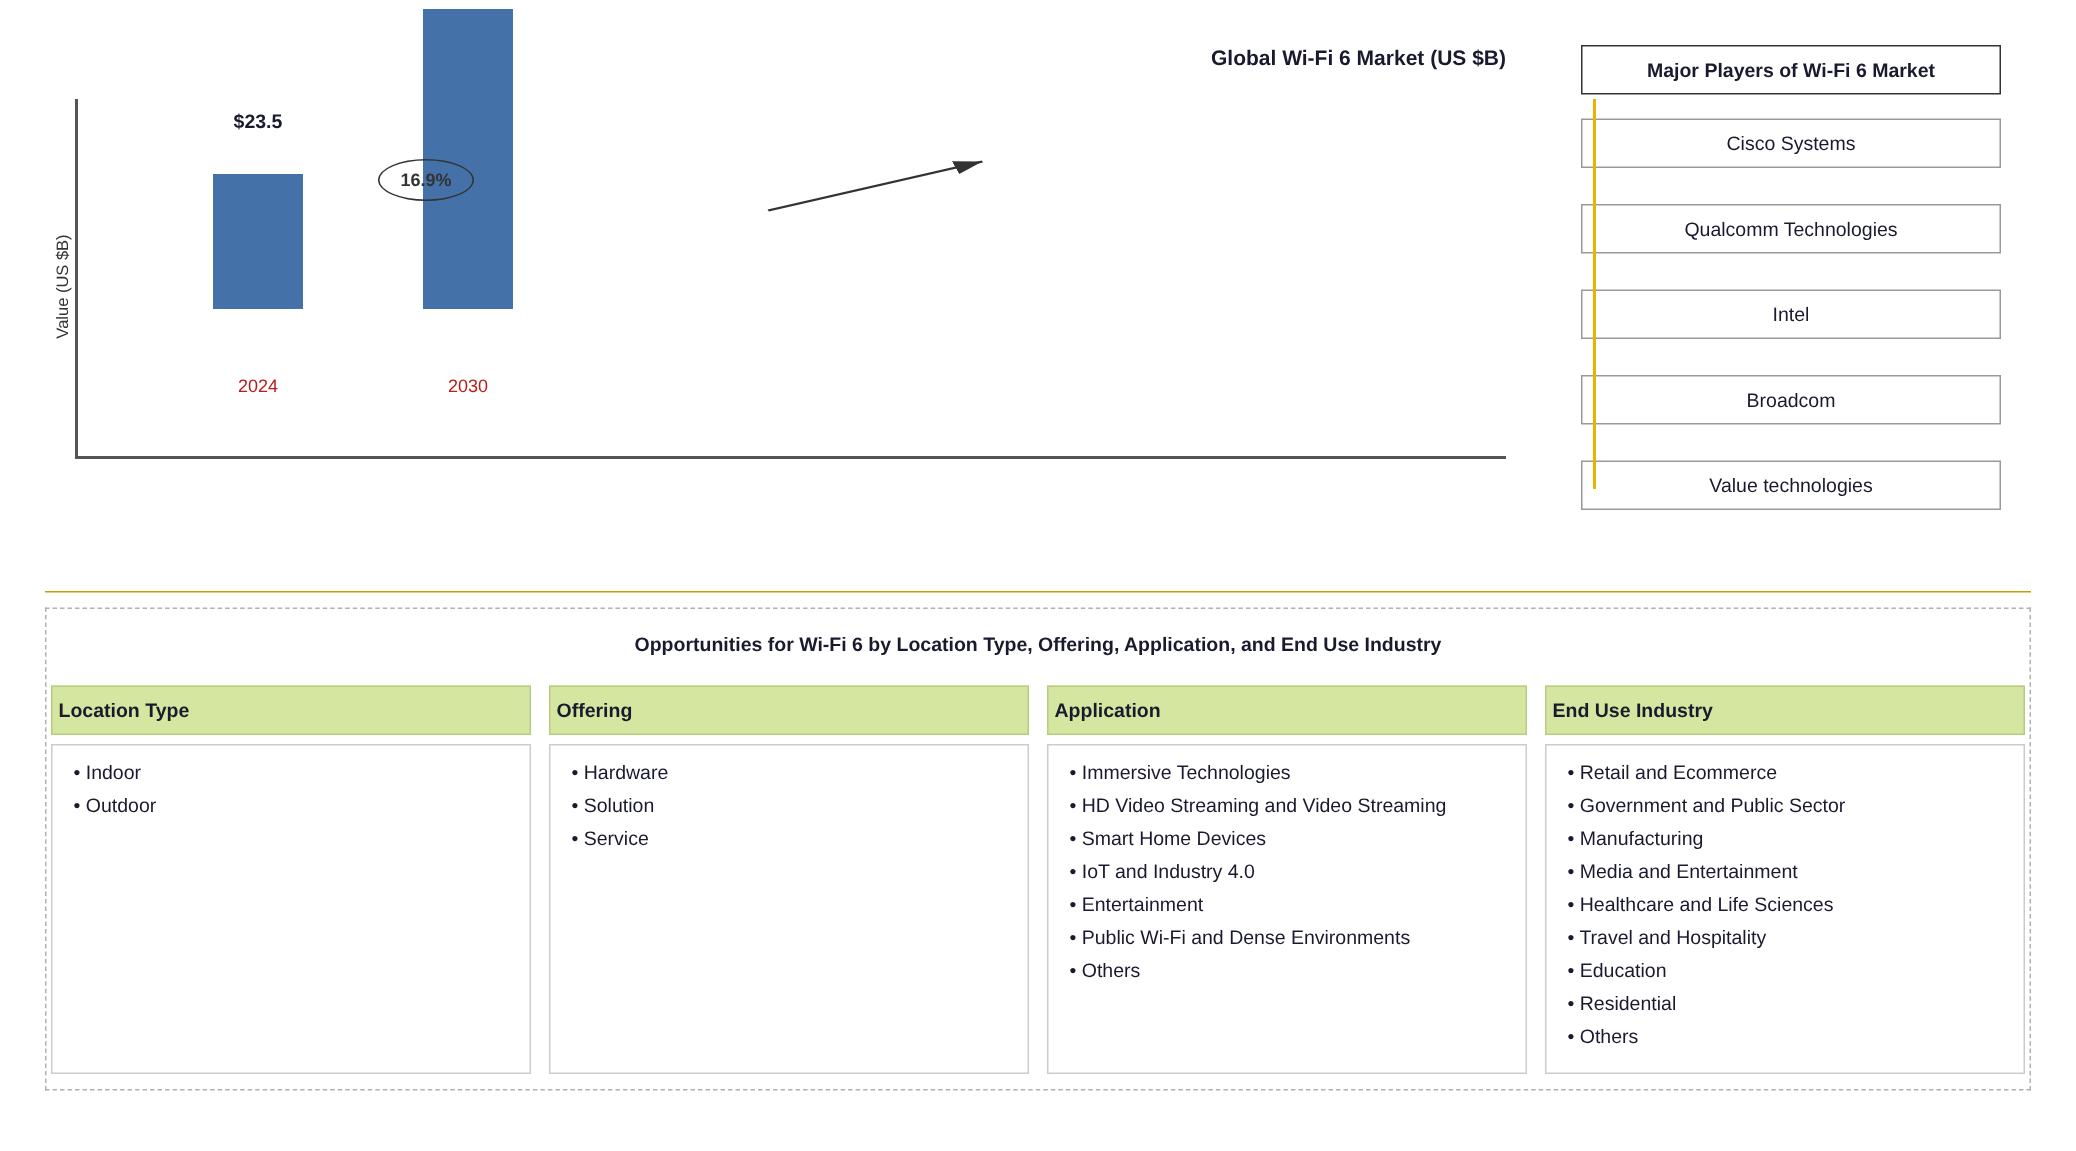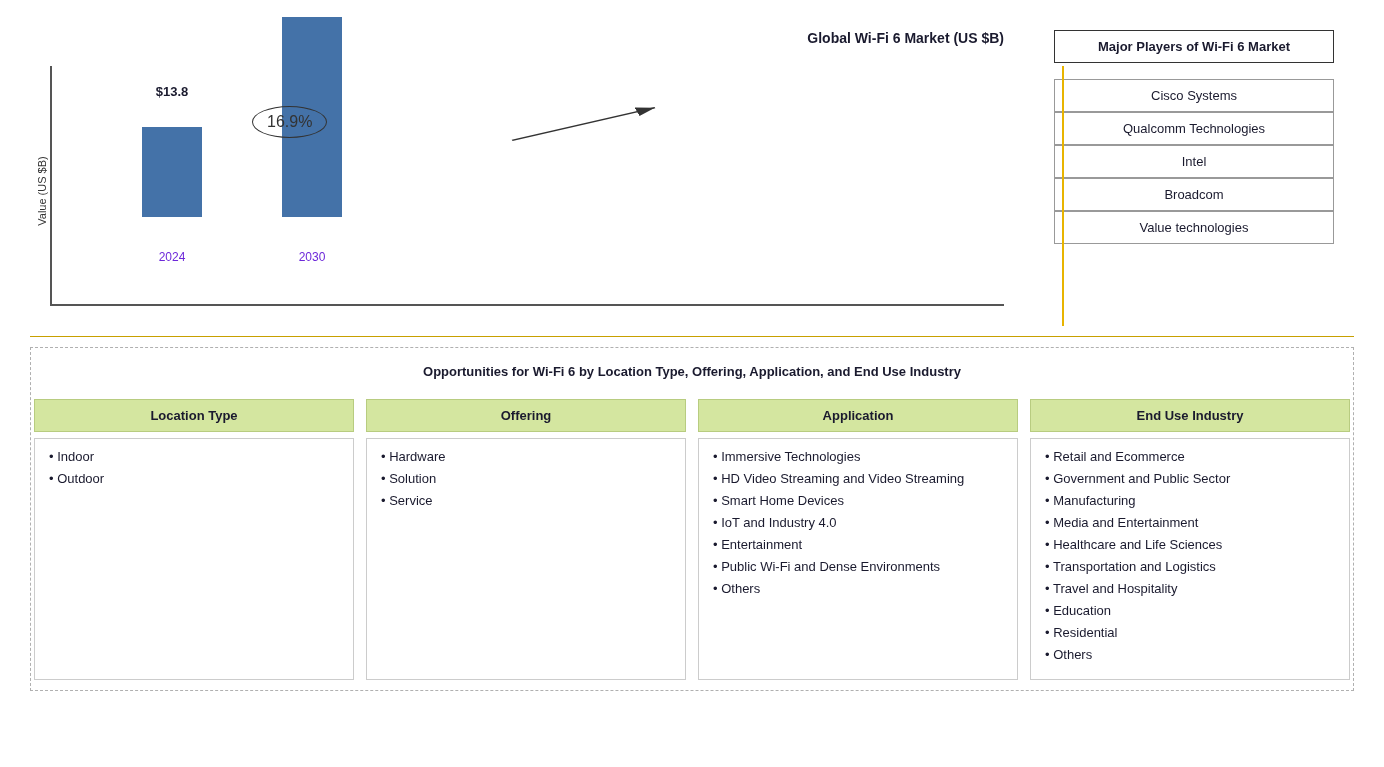--- a/index.html
+++ b/index.html
@@ -81,36 +81,36 @@
       margin-bottom: 4px;
     }
 
     .bar {
       background-color: #4472a8;
       width: 60px;
     }
 
     .bar-label {
       font-size: 12px;
-      color: #6d28d9;
-      margin-top: 9px;
+      color: #b91c1c;
+      margin-top: 20px;
     }
 
     .cagr-annotation {
       position: absolute;
       top: 40px;
       left: 200px;
     }
 
     .cagr-ellipse {
       border: 1.5px solid #333;
       border-radius: 50%;
       padding: 6px 14px;
-      font-size: 16px;
-      font-weight: normal;
+      font-size: 12px;
+      font-weight: bold;
       color: #333;
       display: inline-block;
     }
 
     .source-text {
       text-align: right;
       font-size: 12px;
       font-weight: bold;
       color: #333;
       margin-top: 8px;
@@ -135,21 +135,21 @@
       margin-bottom: 16px;
     }
 
     .player-item {
       border: 1px solid #999;
       padding: 8px 20px;
       text-align: center;
       font-size: 13px;
       color: #1a1a2e;
       width: 100%;
-      margin-bottom: 0;
+      margin-bottom: 24px;
     }
 
     
     .h-divider {
       border: none;
       border-top: 1px solid #c8a000;
       margin: 10px 0;
       width: 100%;
     }
 
@@ -176,21 +176,20 @@
     }
 
     .opp-column {
       flex: 1;
       display: flex;
       flex-direction: column;
     }
 
     .opp-header {
       background: #d4e6a0;
-      text-align: center;
       font-weight: bold;
       font-size: 13px;
       color: #1a1a2e;
       padding: 8px 4px;
       margin-bottom: 6px;
       border: 1px solid #b8cc80;
     }
 
     .opp-content {
       border: 1px solid #ccc;
@@ -245,21 +244,21 @@
               <marker id="arrowhead" markerWidth="8" markerHeight="6" refX="8" refY="3" orient="auto">
                 <polygon points="0 0, 8 3, 0 6" fill="#333"></polygon>
               </marker>
             </defs>
             <line x1="290" y1="75" x2="380" y2="42" stroke="#333" stroke-width="1.5" marker-end="url(#arrowhead)"></line>
           </svg>
 
           <div class="bars-wrapper">
 
             <div class="bar-group">
-              <div class="bar-value">$13.8</div>
+              <div class="bar-value">$23.5</div>
               <div class="bar" style="height: 90px;"></div>
               <div class="bar-label">2024</div>
             </div>
 
             <div class="bar-group">
               <div class="bar-value">$35.2</div>
               <div class="bar" style="height: 200px;"></div>
               <div class="bar-label">2030</div>
             </div>
           </div>
@@ -316,21 +315,20 @@
       </div>
 
       <div class="opp-column">
         <div class="opp-header">End Use Industry</div>
         <div class="opp-content">
           <div class="opp-item">Retail and Ecommerce</div>
           <div class="opp-item">Government and Public Sector</div>
           <div class="opp-item">Manufacturing</div>
           <div class="opp-item">Media and Entertainment</div>
           <div class="opp-item">Healthcare and Life Sciences</div>
-          <div class="opp-item">Transportation and Logistics</div>
           <div class="opp-item">Travel and Hospitality</div>
           <div class="opp-item">Education</div>
           <div class="opp-item">Residential</div>
           <div class="opp-item">Others</div>
         </div>
       </div>
     </div>
   </div>
 </div>
 

